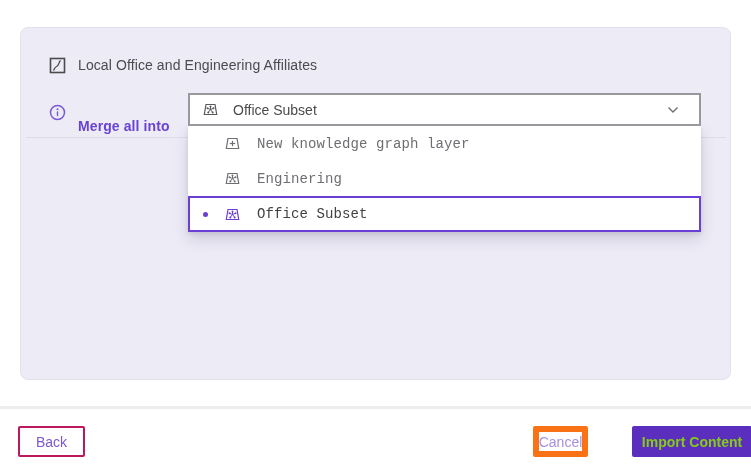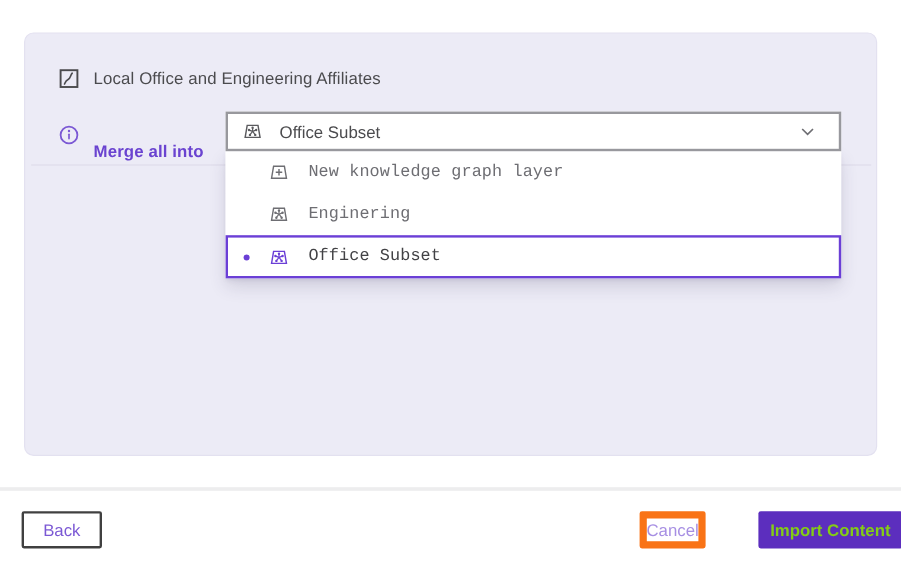--- a/index.html
+++ b/index.html
@@ -49,21 +49,21 @@
   }
 
   
   .footer-divider { position:absolute; left:0; top:406px; width:751px; height:3px; background:#EDEDEE; }
   .btn {
     position:absolute; top:426px; height:31px; border-radius:2px;
     font-family:"Liberation Sans", sans-serif; font-size:14px;
     display:flex; align-items:center; justify-content:center; cursor:pointer;
     background:#ffffff;
   }
-  .btn-back   { left:18px;  width:67px;  border:2px solid #404040; color:#7B58D4; }
+  .btn-back   { left:18px;  width:67px;  border:2px solid #be185d; color:#7B58D4; }
   .btn-cancel { left:533px; width:55px;  border:6px solid #f97316; color:#A78FE3; }
   .btn-import { left:632px; width:120px; border:none; background:#5C2EBE; color:#84cc16; font-weight:700; }
 
   svg { display:block; }
 </style>
 </head>
 <body>
 
 <div class="stage">
 

